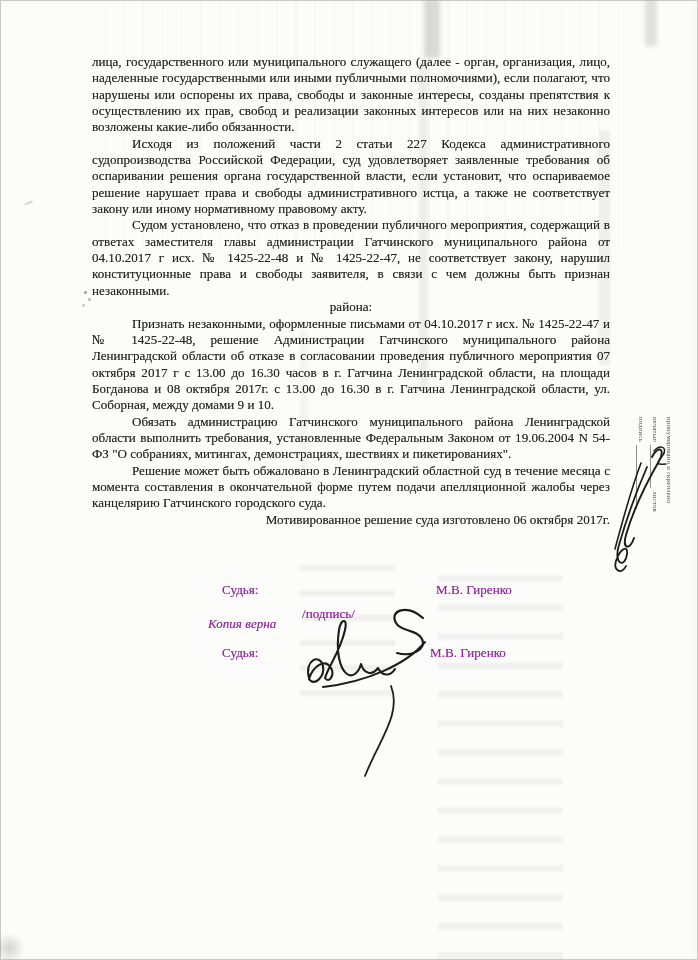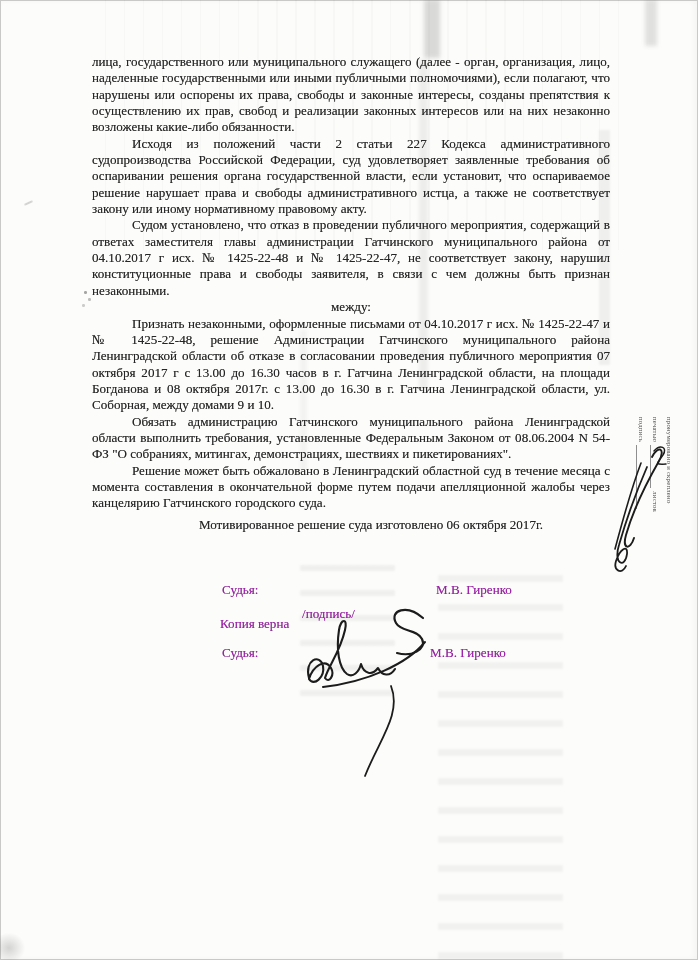--- a/index.html
+++ b/index.html
@@ -13,31 +13,31 @@
   }
   
   .doc {
     position:absolute; left:92px; top:54px; width:518px;
     font-size:13.1px; line-height:16.35px; text-align:justify;
     text-shadow: 0 0 0.6px rgba(45,45,45,0.55);
   }
   .doc p { margin:0; text-indent:40px; }
   .doc p.noindent { text-indent:0; }
   .doc p.centered { text-align:center; text-indent:0; }
-  .doc p.motivated { margin-top:5px; text-align:center; }
+  .doc p.motivated { text-align:right; }
 
   
   .sig-item {
     position:absolute; font-size:13.1px; color:#a21caf;
     text-shadow: 0 0 0.6px rgba(45,45,45,0.5); white-space:nowrap;
   }
   #judge1-label   { left:222px; top:582px; }
   #sig-placeholder{ left:302px; top:582px;margin-top:24px; }
   #judge1-name    { left:436px; top:582px; }
-  #copy-label     { left:220px; top:616px; }
+  #copy-label     { left:208px; top:616px;font-style:italic; }
   #judge2-label   { left:222px; top:645px; }
   #judge2-name    { left:430px; top:645px; }
 
   .autograph { position:absolute; left:295px; top:602px; z-index:5; }
   .edge-flourish { position:absolute; left:600px; top:435px; z-index:5; }
 
   
   .stamp {
     position:absolute; left:676px; top:417px; width:95px; height:42px;
     transform:rotate(90deg); transform-origin:0 0;
@@ -90,23 +90,23 @@
   <div class="art bleed1"></div>
   <div class="art bleed2"></div>
   <div class="art speck"></div>
   <div class="art tilde"></div>
   <div class="art blob"></div>
 
   <div class="doc">
     <p class="noindent">лица, государственного или муниципального служащего (далее - орган, организация, лицо, наделенные государственными или иными публичными полномочиями), если полагают, что нарушены или оспорены их права, свободы и законные интересы, созданы препятствия к осуществлению их прав, свобод и реализации законных интересов или на них незаконно возложены какие-либо обязанности.</p>
     <p>Исходя из положений части 2 статьи 227 Кодекса административного судопроизводства Российской Федерации, суд удовлетворяет заявленные требования об оспаривании решения органа государственной власти, если установит, что оспариваемое решение нарушает права и свободы административного истца, а также не соответствует закону или иному нормативному правовому акту.</p>
     <p>Судом установлено, что отказ в проведении публичного мероприятия, содержащий в ответах заместителя главы администрации Гатчинского муниципального района от 04.10.2017 г исх. № 1425-22-48 и № 1425-22-47, не соответствует закону, нарушил конституционные права и свободы заявителя, в связи с чем должны быть признан незаконными.</p>
-    <p class="centered">между:</p>
+    <p class="centered">района:</p>
     <p>Признать незаконными, оформленные письмами от 04.10.2017 г исх. № 1425-22-47 и № 1425-22-48, решение Администрации Гатчинского муниципального района Ленинградской области об отказе в согласовании проведения публичного мероприятия 07 октября 2017 г с 13.00 до 16.30 часов в г. Гатчина Ленинградской области, на площади Богданова и 08 октября 2017г. с 13.00 до 16.30 в г. Гатчина Ленинградской области, ул. Соборная, между домами 9 и 10.</p>
-    <p>Обязать администрацию Гатчинского муниципального района Ленинградской области выполнить требования, установленные Федеральным Законом от 08.06.2004 N 54-ФЗ "О собраниях, митингах, демонстрациях, шествиях и пикетированиях".</p>
+    <p>Обязать администрацию Гатчинского муниципального района Ленинградской области выполнить требования, установленные Федеральным Законом от 19.06.2004 N 54-ФЗ "О собраниях, митингах, демонстрациях, шествиях и пикетированиях".</p>
     <p>Решение может быть обжаловано в Ленинградский областной суд в течение месяца с момента составления в окончательной форме путем подачи апелляционной жалобы через канцелярию Гатчинского городского суда.</p>
     <p class="motivated">Мотивированное решение суда изготовлено 06 октября 2017г.</p>
   </div>
 
   <span class="sig-item" id="judge1-label">Судья:</span>
   <span class="sig-item" id="sig-placeholder">/подпись/</span>
   <span class="sig-item" id="judge1-name">М.В. Гиренко</span>
   <span class="sig-item" id="copy-label">Копия верна</span>
   <span class="sig-item" id="judge2-label">Судья:</span>
   <span class="sig-item" id="judge2-name">М.В. Гиренко</span>

